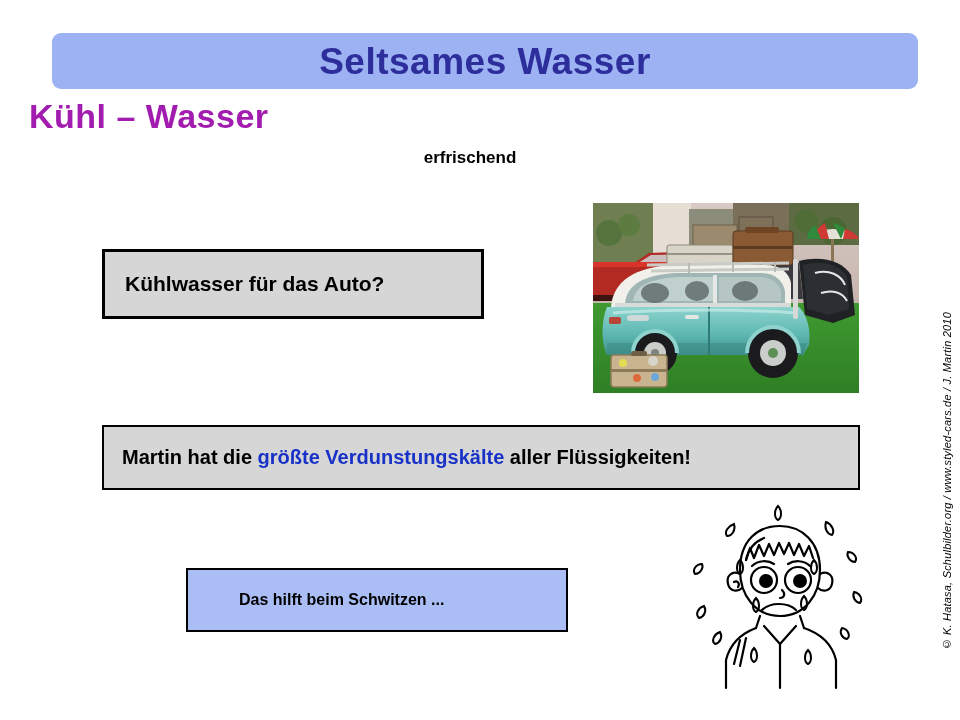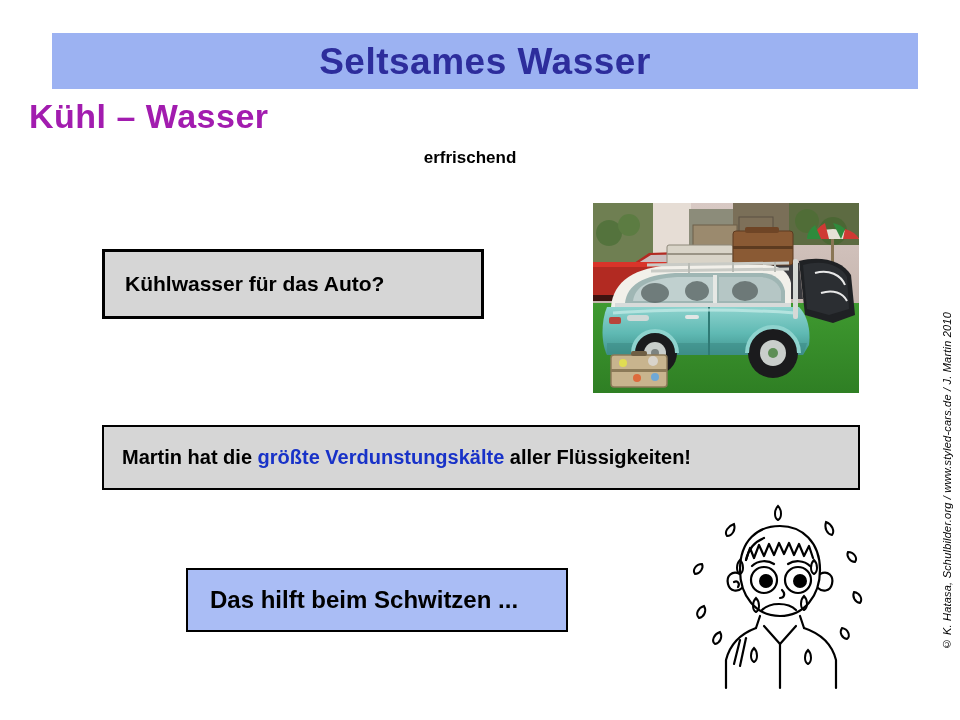--- a/index.html
+++ b/index.html
@@ -22,20 +22,21 @@
   .title-banner {
     position: absolute;
     left: 52px;
     top: 33px;
     width: 866px;
     height: 56px;
     background: #9cb2f2;
     display: flex;
     align-items: center;
     justify-content: center;
+    border-radius: 9px;
   }
   .title-banner .title-text {
     font-size: 37px;
     font-weight: bold;
     color: #2d2d9c;
     letter-spacing: 0.5px;
     line-height: 1;
     white-space: nowrap;
   }
 
@@ -105,21 +106,21 @@
 
   #box-schwitzen {
     left: 186px;
     top: 568px;
     width: 382px;
     height: 64px;
     background: #aabdf5;
     border: 2px solid #000000;
     padding-left: 22px;
   }
-  #box-schwitzen .callout-text { font-size: 24px; }
+  #box-schwitzen .callout-text { font-size: 16px; margin-left: 29px; }
 
   
   #car-photo {
     position: absolute;
     left: 593px;
     top: 203px;
     width: 266px;
     height: 190px;
     overflow: hidden;
     background: #6a8f4e;

